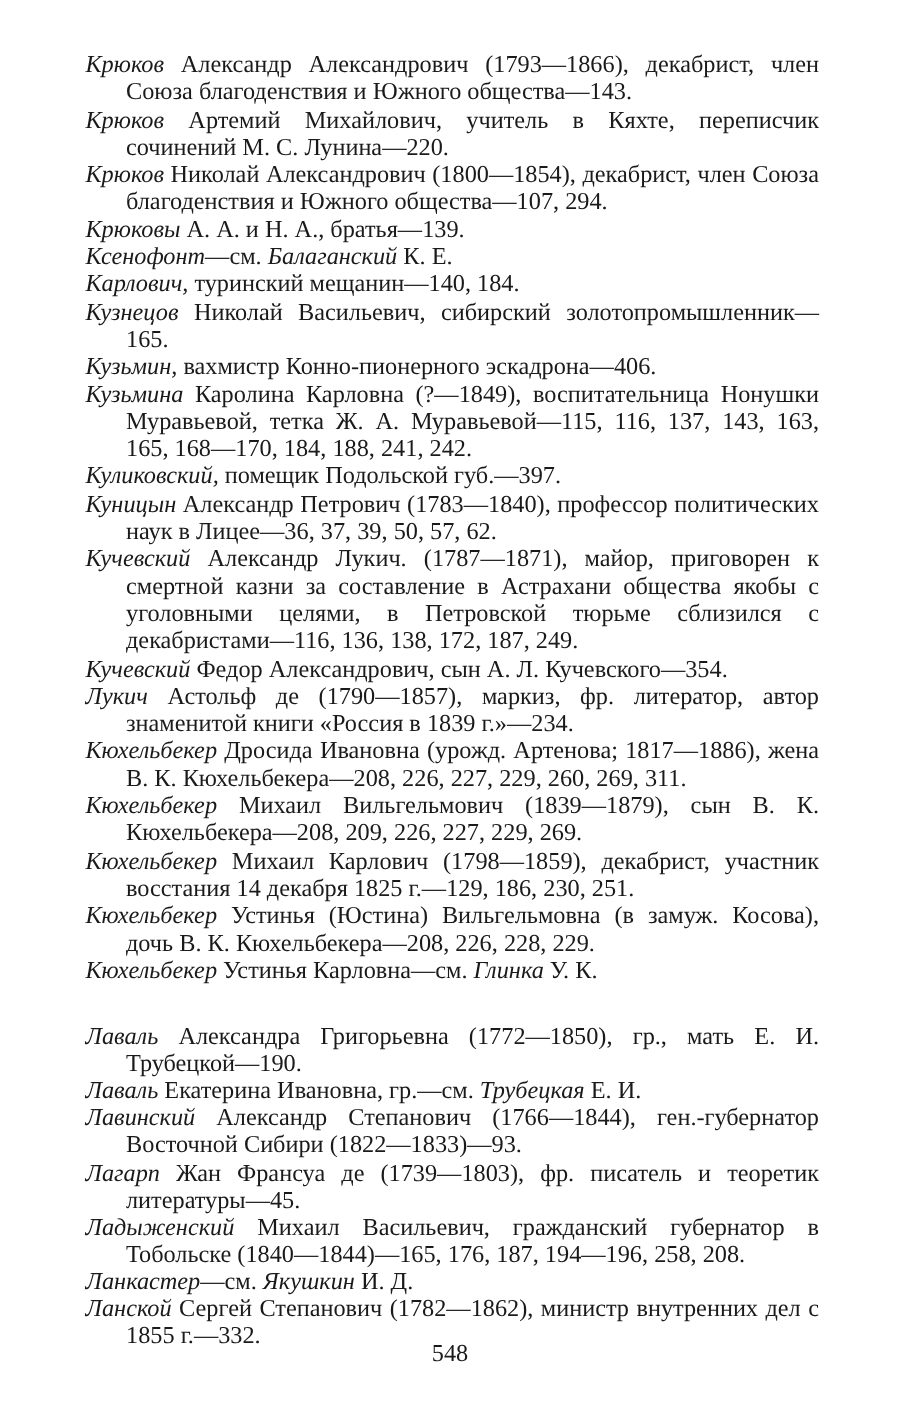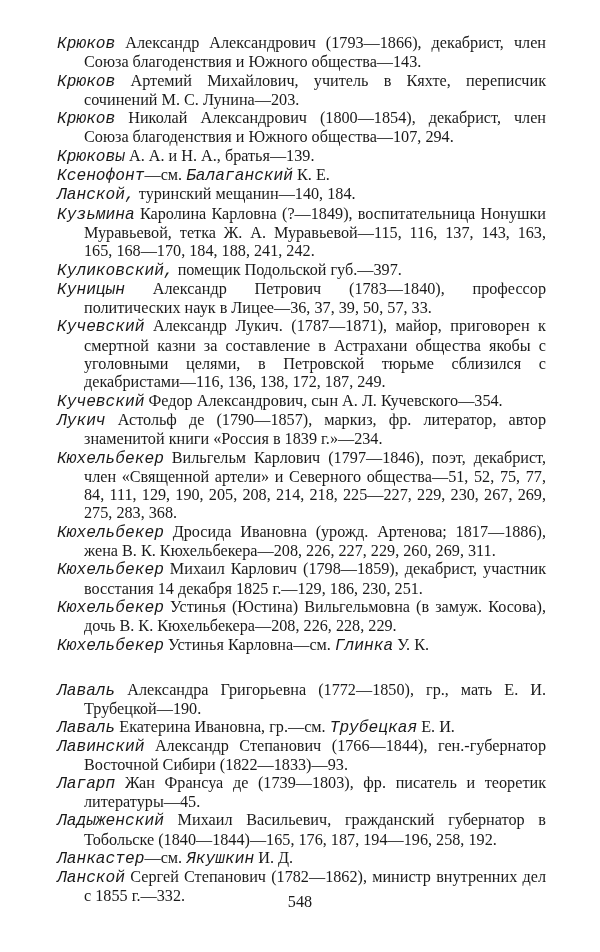--- a/index.html
+++ b/index.html
@@ -6,56 +6,58 @@
   body { width: 600px; height: 952px; position: relative; overflow: hidden; }
   .page {
     position: absolute; left: 57px; top: 34px; width: 489px;
     font-family: "Liberation Serif", "DejaVu Serif", serif;
     font-size: 16.2px; line-height: 18.3px; color: #1a1a1a;
   }
   .entry {
     margin: 0; padding-left: 27px; text-indent: -27px;
     text-align: justify; hyphens: manual;
   }
-  .entry i, .it { font-style: italic; font-family: Liberation Mono, monospace; }
+  .entry i, .it { font-style: italic; }
   .gap { height: 26px; }
   .section2 .entry { line-height: 18.1px; }
   .pagenum {
     position: absolute; left: 0; width: 600px; top: 893px; text-align: center;
     font-family: "Liberation Serif", "DejaVu Serif", serif; font-size: 16.2px; color: #1a1a1a;
   }
 </style>
 </head>
 <body>
 
 <div class="page">
   <div id="section-0" class="section1">
       <p class="entry"><i>Крюков</i><span> Александр Александрович (1793—1866), декабрист, член Союза благоденствия и Южного общества—143.</span></p>
-      <p class="entry"><i>Крюков</i><span> Артемий Михайлович, учитель в Кяхте, переписчик сочинений М. С. Лунина—203.</span></p>
+      <p class="entry"><i>Крюков</i><span> Артемий Михайлович, учитель в Кяхте, переписчик сочинений М. С. Лунина—220.</span></p>
       <p class="entry"><i>Крюков</i><span> Николай Александрович (1800—1854), декабрист, член Союза благоденствия и Южного общества—107, 294.</span></p>
       <p class="entry"><i>Крюковы</i><span> А. А. и Н. А., братья—139.</span></p>
       <p class="entry"><i>Ксенофонт</i><span>—см. </span><i>Балаганский</i><span> К. Е.</span></p>
-      <p class="entry"><i>Ланской,</i><span> туринский мещанин—140, 184.</span></p>
+      <p class="entry"><i>Карлович,</i><span> туринский мещанин—140, 184.</span></p>
+      <p class="entry"><i>Кузнецов</i><span> Николай Васильевич, сибирский золотопромышленник—165.</span></p>
+      <p class="entry"><i>Кузьмин,</i><span> вахмистр Конно-пионерного эскадрона—406.</span></p>
       <p class="entry"><i>Кузьмина</i><span> Каролина Карловна (?—1849), воспитательница Нонушки Муравьевой, тетка Ж. А. Муравьевой—115, 116, 137, 143, 163, 165, 168—170, 184, 188, 241, 242.</span></p>
       <p class="entry"><i>Куликовский,</i><span> помещик Подольской губ.—397.</span></p>
-      <p class="entry"><i>Куницын</i><span> Александр Петрович (1783—1840), профессор политических наук в Лицее—36, 37, 39, 50, 57, 33.</span></p>
+      <p class="entry"><i>Куницын</i><span> Александр Петрович (1783—1840), профессор политических наук в Лицее—36, 37, 39, 50, 57, 62.</span></p>
       <p class="entry"><i>Кучевский</i><span> Александр Лукич. (1787—1871), майор, приговорен к смертной казни за составление в Астрахани общества якобы с уголовными целями, в Петровской тюрьме сблизился с декабристами—116, 136, 138, 172, 187, 249.</span></p>
       <p class="entry"><i>Кучевский</i><span> Федор Александрович, сын А. Л. Кучевского—354.</span></p>
       <p class="entry"><i>Лукич</i><span> Астольф де (1790—1857), маркиз, фр. литератор, автор знаменитой книги «Россия в 1839 г.»—234.</span></p>
-      <p class="entry"><i>Кюхельбекер</i><span> Вильгельм Карлович (1797—1846), поэт, декабрист, член «Священной артели» и Северного общества—51, 52, 75, 77, 84, 111, 129, 190, 205, 208, 214, 218, 225—227, 229, 230, 267, 269, 275, 283, 368.</span></p>
       <p class="entry"><i>Кюхельбекер</i><span> Дросида Ивановна (урожд. Артенова; 1817—1886), жена В. К. Кюхельбекера—208, 226, 227, 229, 260, 269, 311.</span></p>
+      <p class="entry"><i>Кюхельбекер</i><span> Михаил Вильгельмович (1839—1879), сын В. К. Кюхельбекера—208, 209, 226, 227, 229, 269.</span></p>
       <p class="entry"><i>Кюхельбекер</i><span> Михаил Карлович (1798—1859), декабрист, участник восстания 14 декабря 1825 г.—129, 186, 230, 251.</span></p>
       <p class="entry"><i>Кюхельбекер</i><span> Устинья (Юстина) Вильгельмовна (в замуж. Косова), дочь В. К. Кюхельбекера—208, 226, 228, 229.</span></p>
       <p class="entry"><i>Кюхельбекер</i><span> Устинья Карловна—см. </span><i>Глинка</i><span> У. К.</span></p>
     </div>
   <div class="gap"></div>
   <div id="section-1" class="section2">
       <p class="entry"><i>Лаваль</i><span> Александра Григорьевна (1772—1850), гр., мать Е. И. Трубецкой—190.</span></p>
       <p class="entry"><i>Лаваль</i><span> Екатерина Ивановна, гр.—см. </span><i>Трубецкая</i><span> Е. И.</span></p>
       <p class="entry"><i>Лавинский</i><span> Александр Степанович (1766—1844), ген.-губернатор Восточной Сибири (1822—1833)—93.</span></p>
       <p class="entry"><i>Лагарп</i><span> Жан Франсуа де (1739—1803), фр. писатель и теоретик литературы—45.</span></p>
-      <p class="entry"><i>Ладыженский</i><span> Михаил Васильевич, гражданский губернатор в Тобольске (1840—1844)—165, 176, 187, 194—196, 258, 192.</span></p>
+      <p class="entry"><i>Ладыженский</i><span> Михаил Васильевич, гражданский губернатор в Тобольске (1840—1844)—165, 176, 187, 194—196, 258, 208.</span></p>
       <p class="entry"><i>Ланкастер</i><span>—см. </span><i>Якушкин</i><span> И. Д.</span></p>
       <p class="entry"><i>Ланской</i><span> Сергей Степанович (1782—1862), министр внутренних дел с 1855 г.—332.</span></p>
     </div>
 </div>
 
 <div class="pagenum">548</div>
 
 </body></html>

